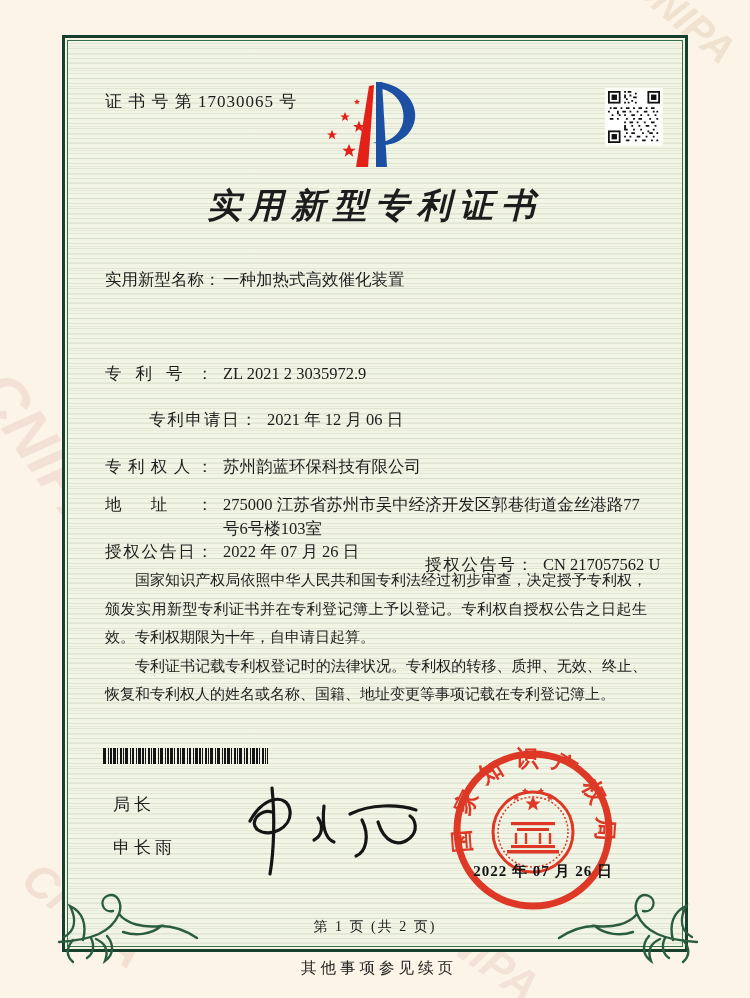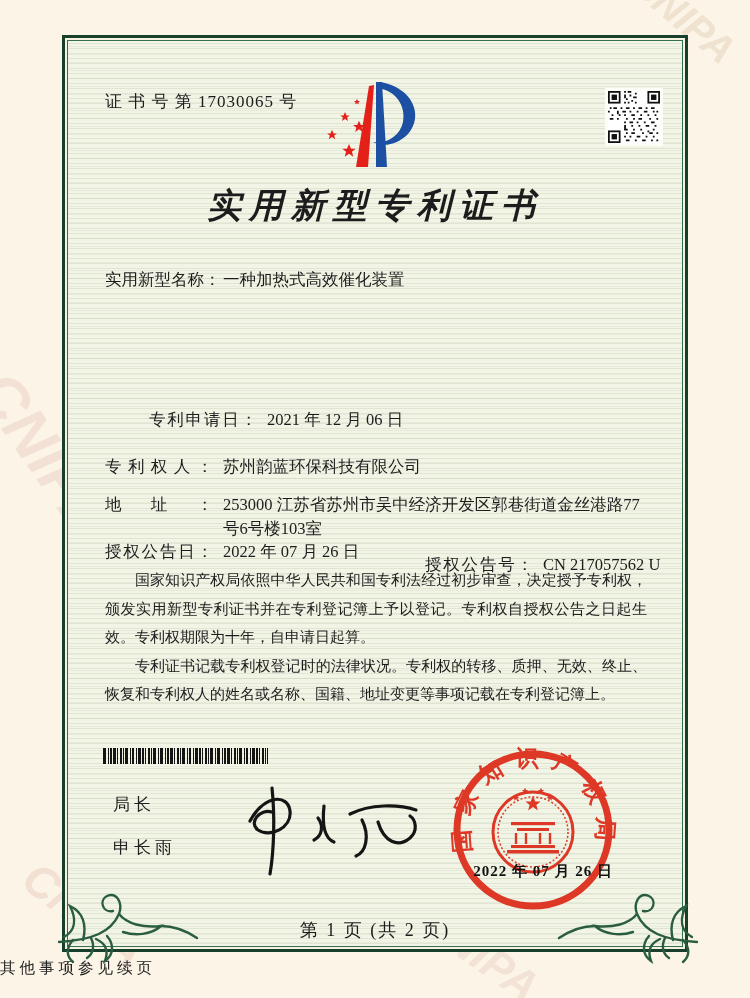--- a/index.html
+++ b/index.html
@@ -38,25 +38,25 @@
          text-align:justify;}
   .paras p{margin:0;text-indent:2em;}
   .barcode{position:absolute;left:38px;top:710px;}
   .director{position:absolute;left:48px;font-family:"Liberation Sans","DejaVu Sans",sans-serif;
             font-size:17px;letter-spacing:4px;color:#222;}
   .dt1{top:755px;} .dt2{top:798px;}
   .sig{position:absolute;left:155px;top:738px;}
   .seal{position:absolute;left:382px;top:706px;opacity:0.93;}
   .sealdate{position:absolute;left:396px;top:824px;width:164px;text-align:center;
             font-size:15px;font-weight:bold;letter-spacing:1px;color:#111;z-index:5;}
-  .pageno{position:absolute;left:0;right:0;top:880px;text-align:center;font-size:18px;letter-spacing:2px;}
+  .pageno{position:absolute;left:0;right:0;top:880px;text-align:center;font-size:14px;letter-spacing:2px;}
   .flourish{position:absolute;z-index:4;}
   .fl-left{left:-14px;top:838px;}
   .fl-right{left:490px;top:838px;transform:scaleX(-1);}
-  .note{position:absolute;left:0;right:0;top:958px;text-align:left;font-size:15.5px;
+  .note{position:absolute;left:8px;right:0;top:958px;text-align:center;font-size:15.5px;
         letter-spacing:4px;color:#222;}
 </style>
 </head>
 <body>
 
 <div class="page">
 
   <span class="wm wm1">CNIPA</span>
   <span class="wm wm2">CNIPA</span>
   <span class="wm wm3">CNIPA</span>
@@ -100,28 +100,31 @@
           <rect x="2" y="24" width="3" height="3"></rect>
         <path d="M9,0h1v1h-1z M11,0h2v1h-2z M15,1h1v1h-1z M9,2h1v2h-1z M12,2h1v1h-1z M14,3h2v1h-2z M10,4h1v1h-1z M13,5h1v1h-1z M9,6h1v1h-1z M11,6h1v1h-1z M15,6h1v1h-1z M1,9h1v1h-1z M3,9h2v1h-2z M7,9h1v1h-1z M10,9h2v1h-2z M14,9h1v1h-1z M17,9h2v1h-2z M21,9h1v1h-1z M24,9h2v1h-2z M0,11h1v1h-1z M5,11h1v2h-1z M8,11h2v1h-2z M12,11h1v1h-1z M16,11h1v1h-1z M20,11h2v1h-2z M25,11h1v1h-1z M27,11h1v1h-1z M2,13h1v1h-1z M6,13h1v1h-1z M9,13h1v1h-1z M13,13h2v1h-2z M18,13h1v1h-1z M22,13h1v1h-1z M26,13h1v1h-1z M1,15h2v1h-2z M5,15h1v1h-1z M10,15h1v1h-1z M14,15h1v1h-1z M17,15h2v1h-2z M23,15h1v1h-1z M27,15h1v1h-1z M9,17h1v1h-1z M12,17h2v1h-2z M16,17h1v1h-1z M20,17h1v1h-1z M24,17h2v1h-2z M9,19h1v2h-1z M13,19h1v1h-1z M17,19h1v1h-1z M21,19h2v1h-2z M26,19h1v1h-1z M9,21h2v1h-2z M14,21h1v1h-1z M18,21h1v1h-1z M22,22h1v1h-1z M25,21h1v1h-1z M10,23h1v1h-1z M13,23h2v1h-2z M19,23h1v1h-1z M23,23h2v1h-2z M27,23h1v1h-1z M9,25h1v1h-1z M12,25h1v1h-1z M16,25h2v1h-2z M21,25h1v1h-1z M25,25h1v1h-1z M10,27h2v1h-2z M15,27h1v1h-1z M19,27h2v1h-2z M24,27h1v1h-1z M27,27h1v1h-1z"></path>
       </g>
     </svg>
 
     <div class="title">实用新型专利证书</div>
 
     <div class="frow r1">
       <span class="flabel">实用新型名称</span><span class="fvalue">一种加热式高效催化装置</span>
     </div>
+    <div class="frow r3">
+      <span class="flabel">专利号</span><span class="fvalue">ZL 2021 2 3035972.9</span>
+    </div>
     <div class="frow r4">
       <span class="flabel">专利申请日</span><span class="fvalue">2021 年 12 月 06 日</span>
     </div>
     <div class="frow r5">
       <span class="flabel">专利权人</span><span class="fvalue">苏州韵蓝环保科技有限公司</span>
     </div>
     <div class="frow r6">
-      <span class="flabel">地址</span><span class="fvalue">253000 江苏省苏州市吴中经济开发区郭巷街道金丝港路77号6号楼103室</span>
+      <span class="flabel">地址</span><span class="fvalue">275000 江苏省苏州市吴中经济开发区郭巷街道金丝港路77号6号楼103室</span>
     </div>
     <div class="frow r7">
       <span class="flabel">授权公告日</span><span class="fvalue">2022 年 07 月 26 日</span>
       <span class="grant2"><span class="flabel">授权公告号</span><span class="fvalue">CN 217057562 U</span></span>
     </div>
 
     <div class="paras">
       <p>国家知识产权局依照中华人民共和国专利法经过初步审查，决定授予专利权，颁发实用新型专利证书并在专利登记簿上予以登记。专利权自授权公告之日起生效。专利权期限为十年，自申请日起算。</p>
       <p>专利证书记载专利权登记时的法律状况。专利权的转移、质押、无效、终止、恢复和专利权人的姓名或名称、国籍、地址变更等事项记载在专利登记簿上。</p>
     </div>

